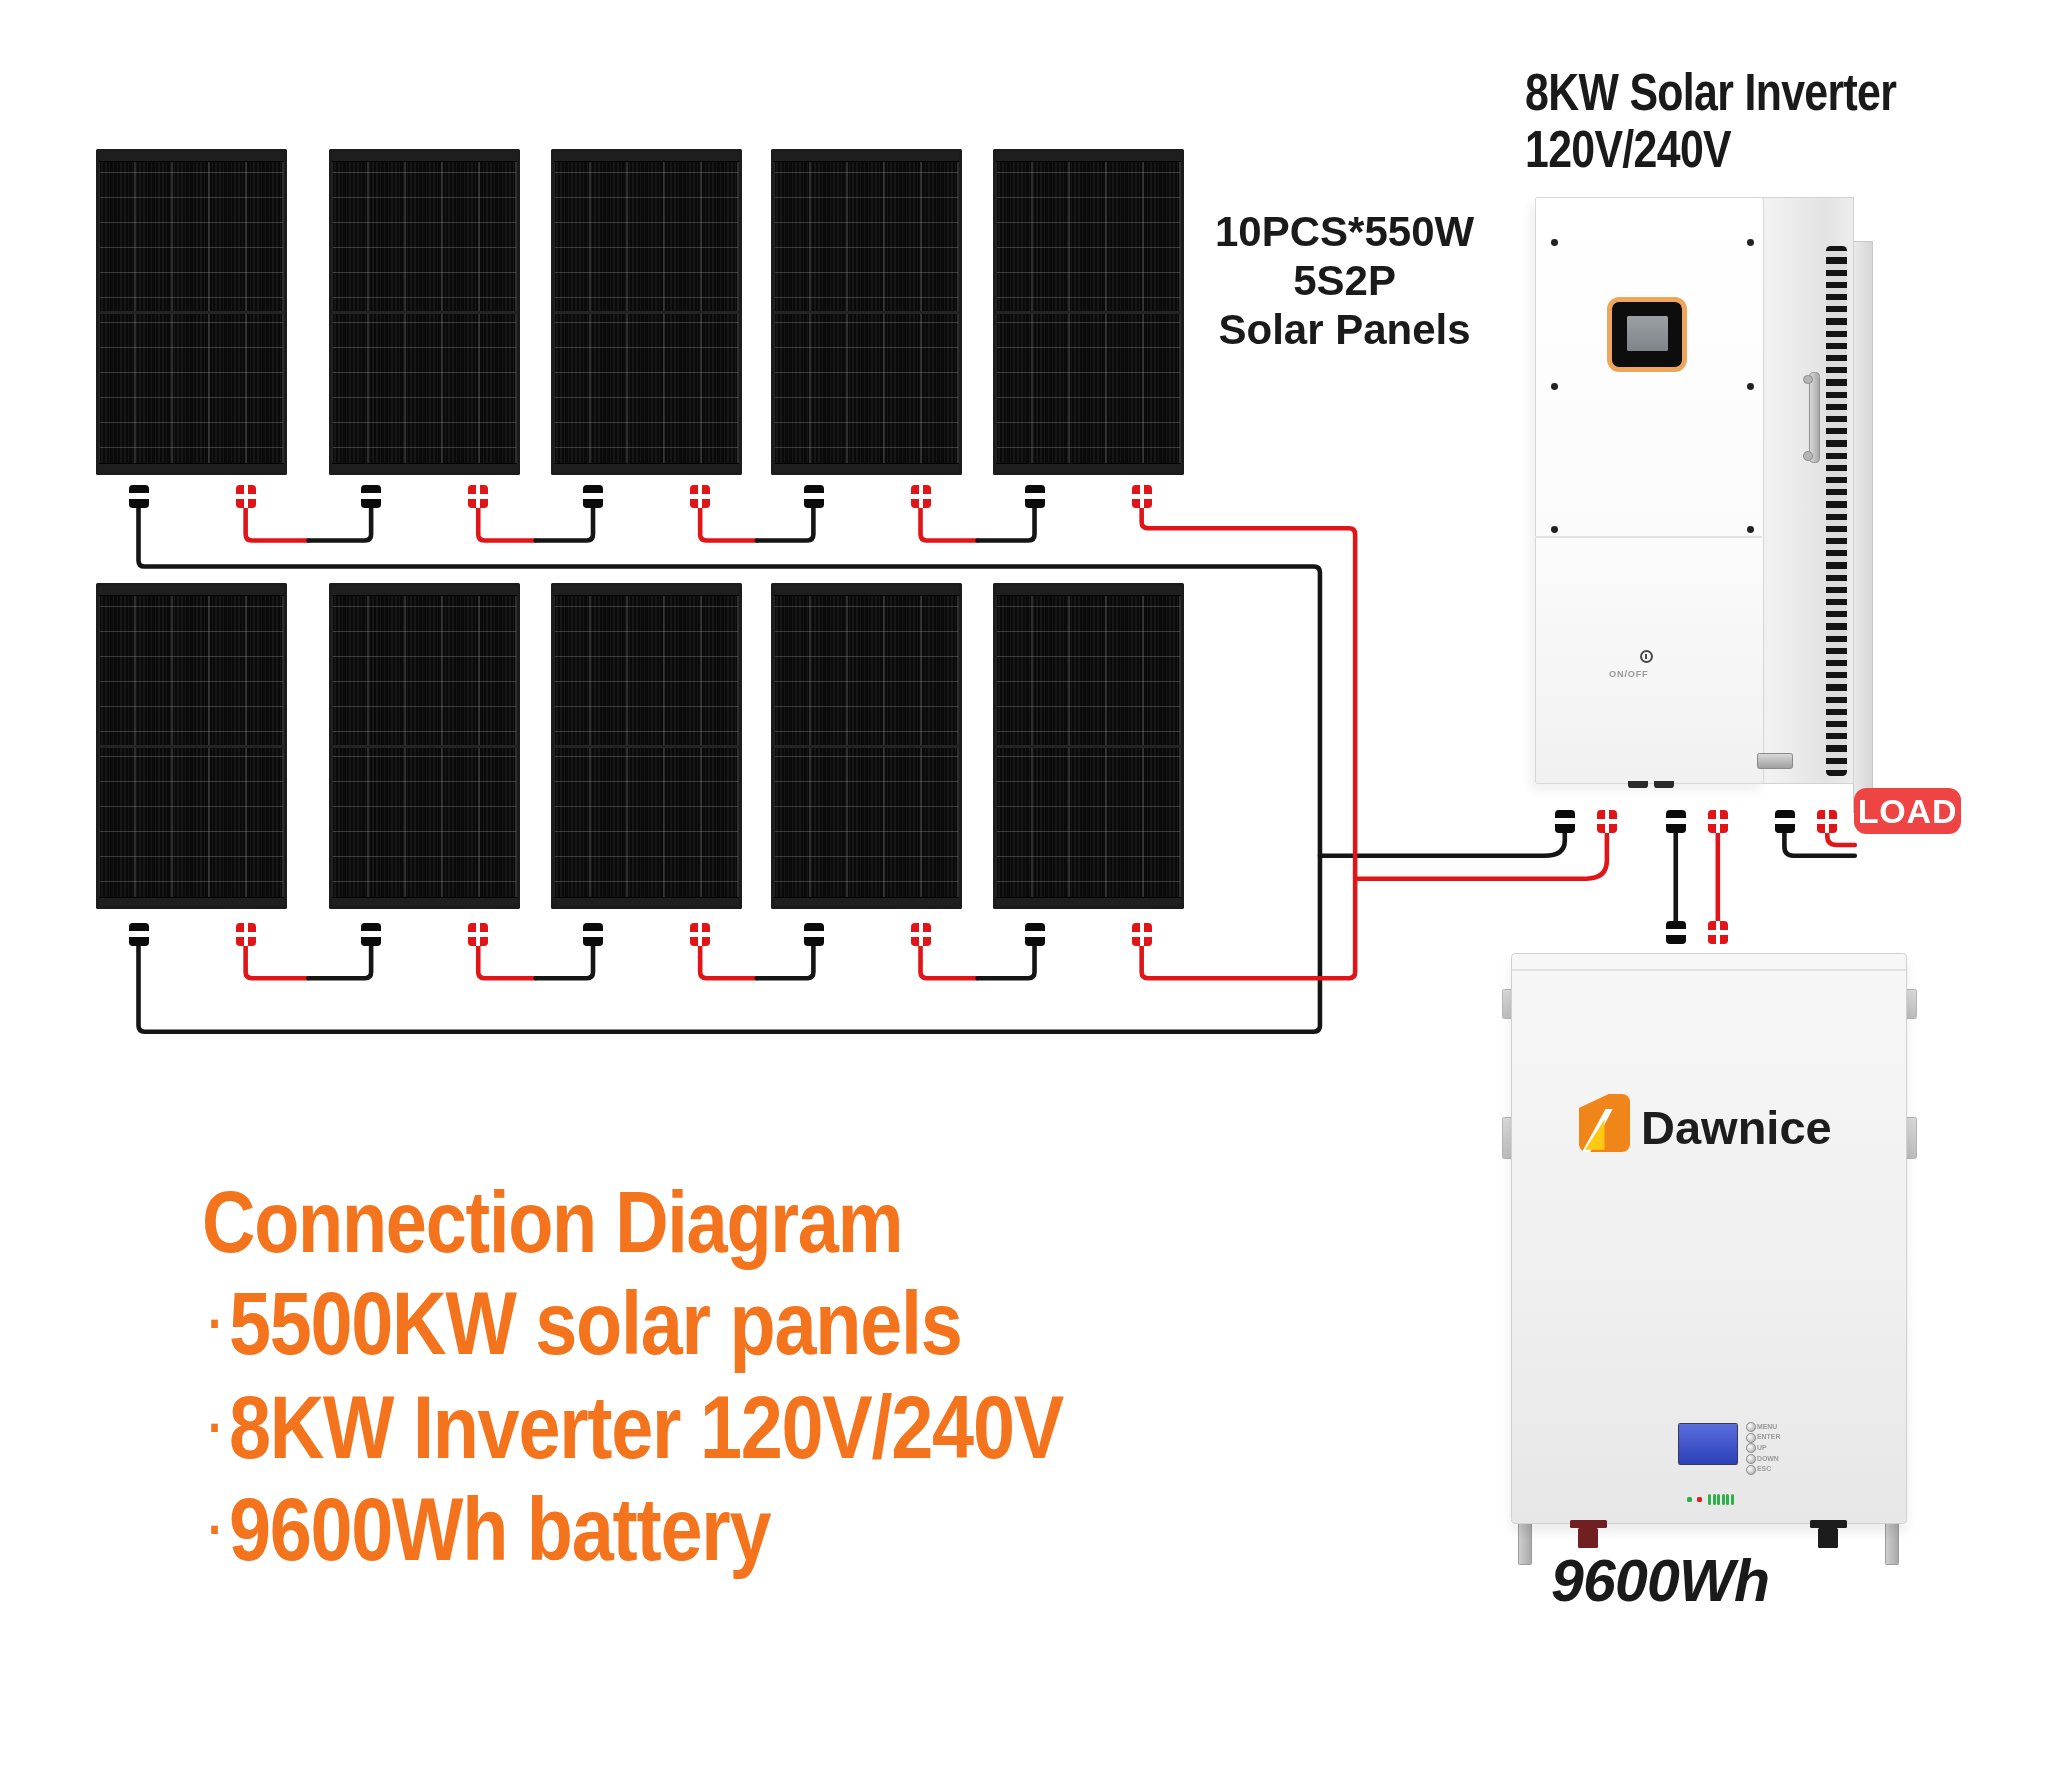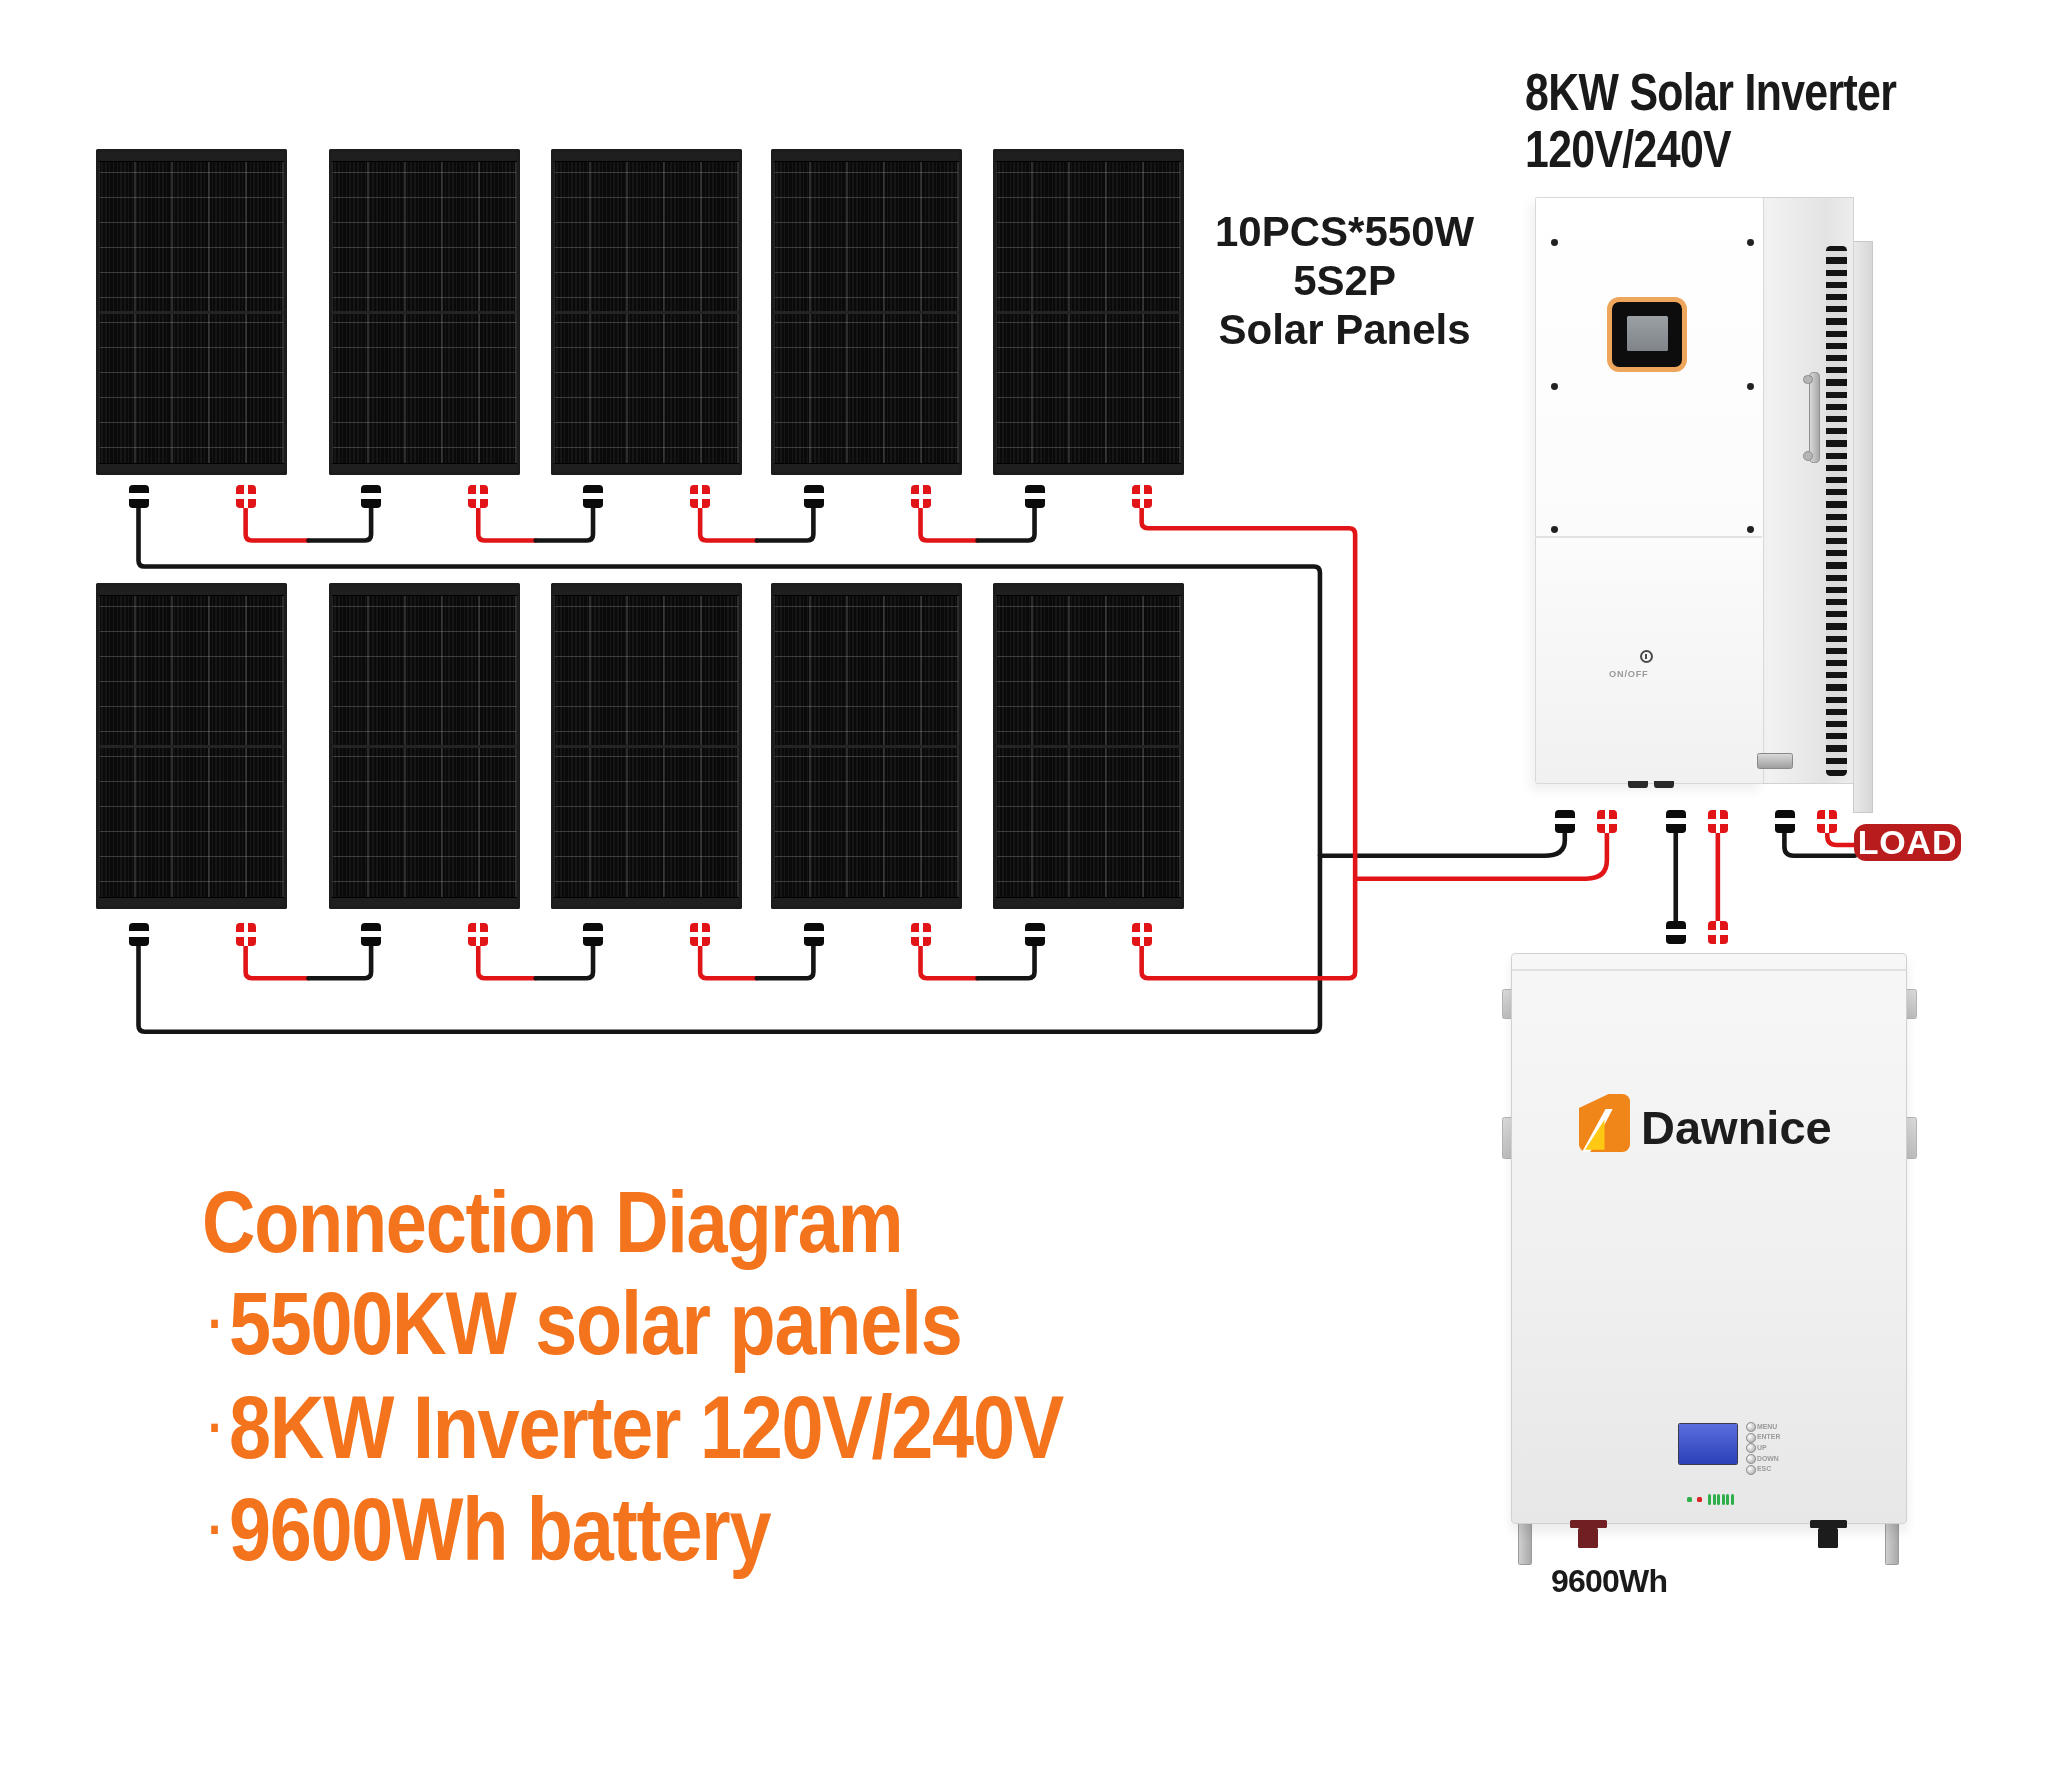--- a/index.html
+++ b/index.html
@@ -88,30 +88,30 @@
   .bat-led{position:absolute;border-radius:1.5px;z-index:3;}
   .bat-term{position:absolute;z-index:3;}
   .bat-term .flange{position:absolute;left:0;top:0;width:37px;height:7.7px;border-radius:1.5px;}
   .bat-term .post{position:absolute;left:8.4px;top:7.7px;width:20px;height:20px;border-radius:1.5px;}
   .bat-term.redT .flange,.bat-term.redT .post{background:#702023;}
   .bat-term.blackT .flange,.bat-term.blackT .post{background:#1c1c1c;}
   .bat-leg{position:absolute;width:12.2px;height:43px;z-index:1;
     background:linear-gradient(90deg,#cfcfcf,#a9a9a9);border:0.8px solid #9b9b9b;border-radius:1.5px;}
 
   
-  .load-box{position:absolute;left:1854px;top:824px;width:107px;height:37px;z-index:4;
-    background:#b91c1c;border-radius:12.2px;display:flex;align-items:center;justify-content:center;}
+  .load-box{position:absolute;left:1854px;top:788px;width:107px;height:46px;z-index:4;
+    background:#ef4444;border-radius:12.2px;display:flex;align-items:center;justify-content:center;}
   .load-box span{color:#ffffff;font-size:34px;font-weight:bold;letter-spacing:0.8px;}
 
   
   .txt{position:absolute;color:#1a1a1a;font-weight:bold;z-index:5;white-space:nowrap;}
   .squeeze{transform:scaleX(0.84);transform-origin:0 0;}
   .inv-title{left:1525px;top:64px;font-size:51px;line-height:57px;letter-spacing:-0.8px;}
   .pv-label{left:1215px;top:207px;font-size:42px;line-height:49px;text-align:center;}
-  .bat-label{left:1551px;top:1552px;font-size:32px;line-height:58px;letter-spacing:-0.8px;}
+  .bat-label{left:1551px;top:1552px;font-size:59px;line-height:58px;letter-spacing:-0.8px;font-style:italic;}
   .o-line{position:absolute;z-index:5;color:#f4731d;font-weight:bold;white-space:nowrap;
     transform:scaleX(0.85);transform-origin:0 0;}
   .o-title{left:202px;top:1172px;font-size:87px;letter-spacing:-1.5px;}
   .o-b{font-size:89px;letter-spacing:-1.5px;display:flex;align-items:center;}
   .o-b .dot{font-size:0.62em;margin-right:7.7px;line-height:1;}
   .o-b1{left:208px;top:1272px;}
   .o-b2{left:208px;top:1376px;}
   .o-b3{left:208px;top:1478px;}
 </style>
 </head>

